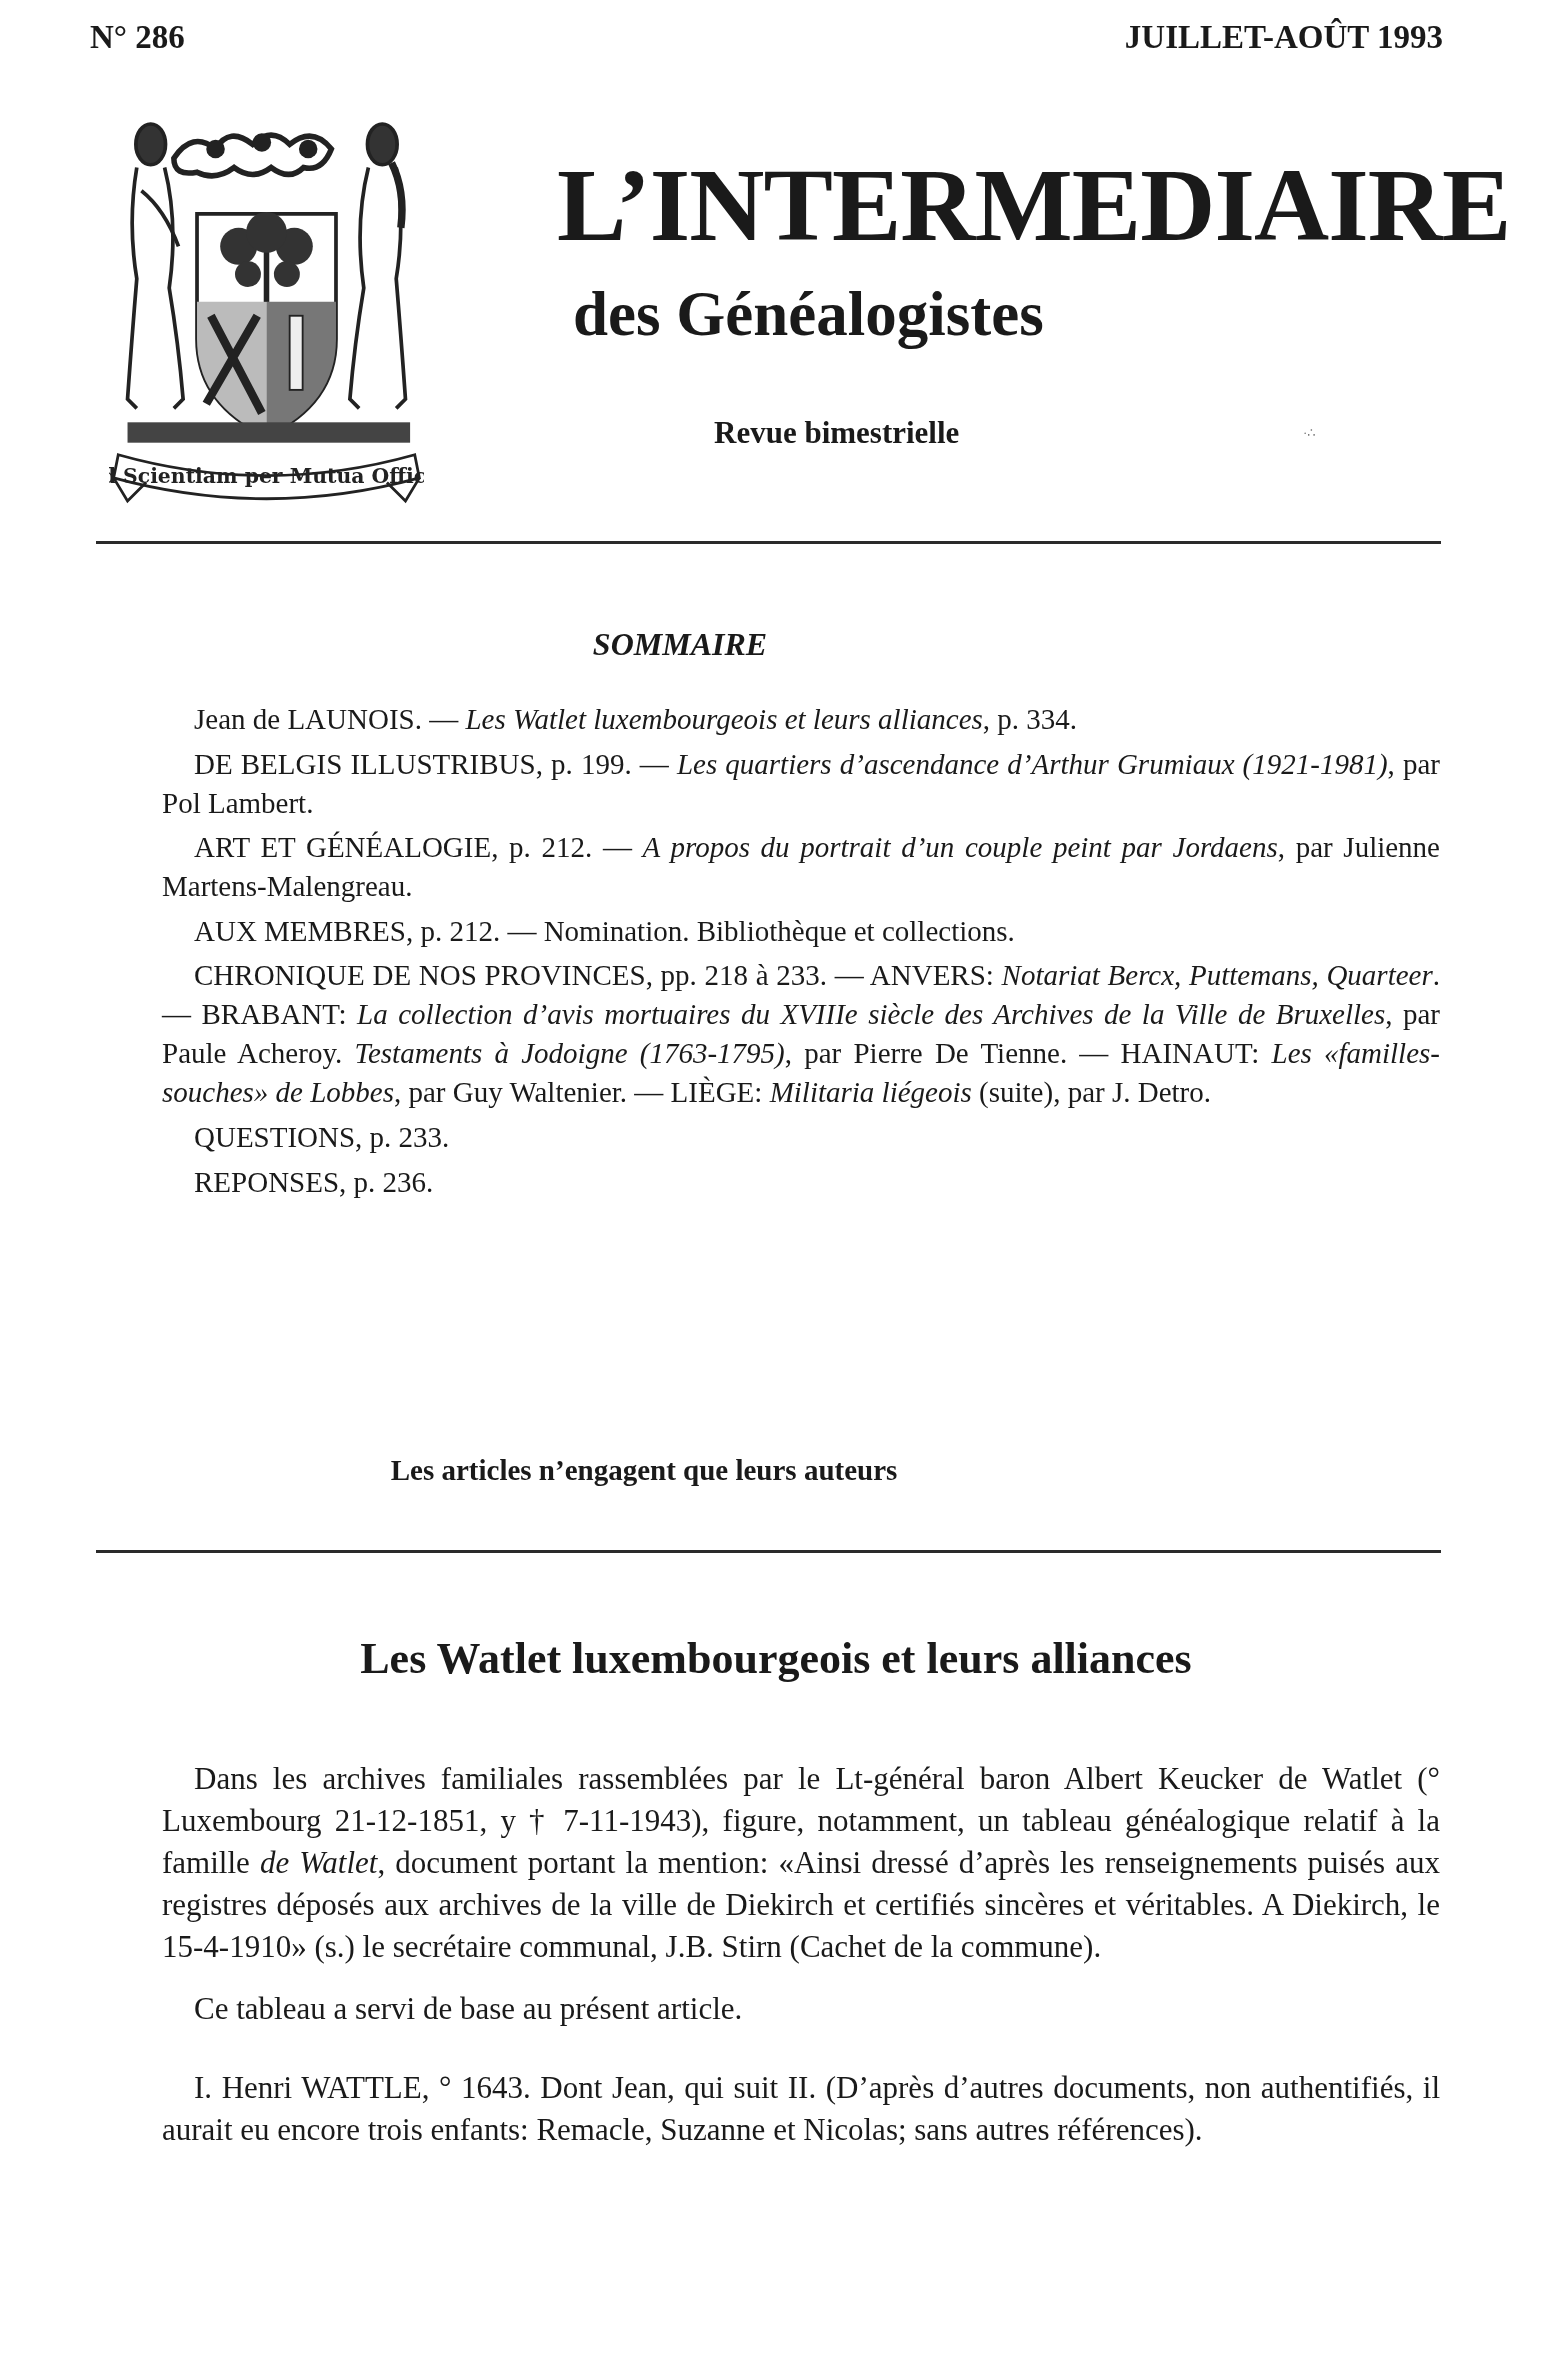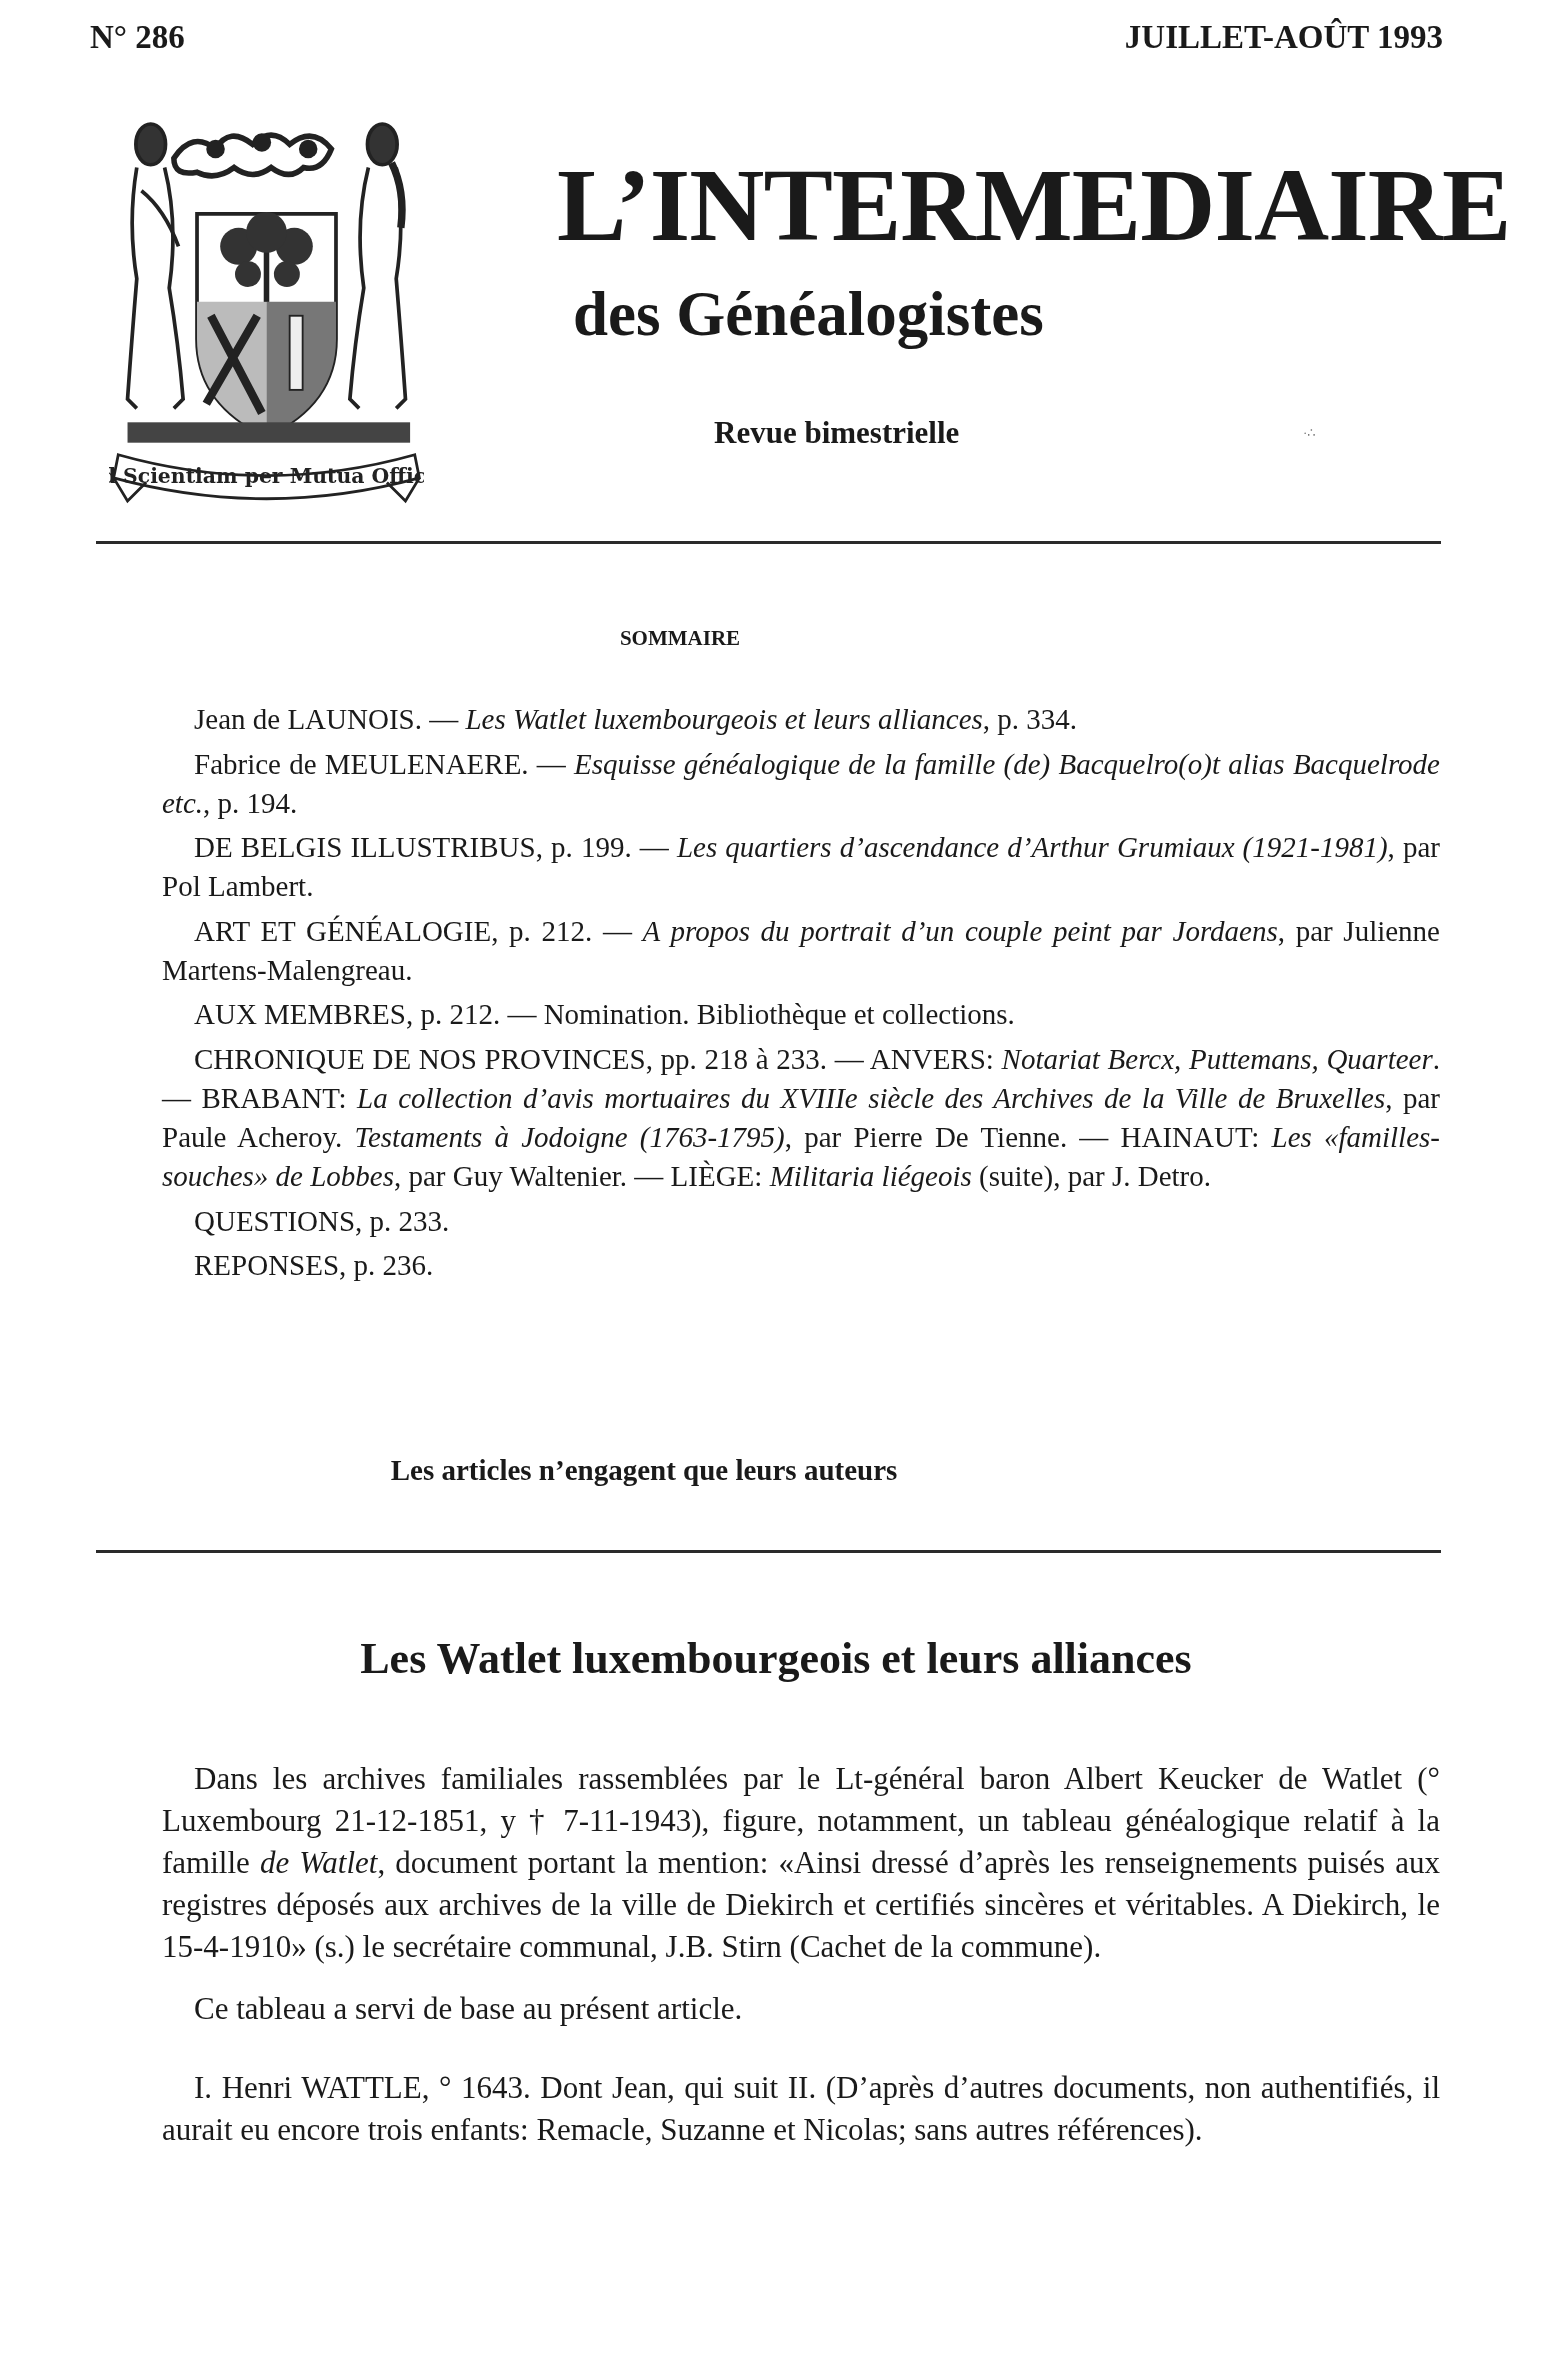--- a/index.html
+++ b/index.html
@@ -16,21 +16,21 @@
 
   .title1 { left: 557px; top: 153px; width: 928px; font-size: 104px; font-weight: bold; line-height: 1; letter-spacing: -0.9px; text-align: left; }
   .title2 { left: 573px; top: 283px; width: 835px; font-size: 63px; font-weight: bold; line-height: 1; }
   .subtitle { left: 714px; top: 415px; font-size: 31px; font-weight: bold; }
   .speck { left: 1303px; top: 425px; font-size: 13px; color: #777; }
 
   .rule { left: 96px; width: 1345px; height: 2.8px; background: #2a2a2a; }
   .rule1 { top: 541px; }
   .rule2 { top: 1550px; }
 
-  .sommaire-title { left: 0; width: 1360px; top: 626px; text-align: center; font-size: 21px; font-weight: bold; }
+  .sommaire-title { left: 0; width: 1360px; top: 626px; text-align: center; font-size: 32px; font-weight: bold; font-style: italic; }
 
   .toc { left: 195px; top: 700px; width: 1246px; font-size: 29px; line-height: 39px; text-align: justify; }
   .toc p { margin: 0 0 5.6px 0; text-indent: 0; }
 
   .disclaimer { left: 0; width: 1288px; top: 1454px; text-align: center; font-size: 29px; font-weight: bold; }
 
   .article-title { left: 0; width: 1552px; top: 1633px; text-align: center; font-size: 44px; font-weight: bold; }
 
   .body { left: 195px; top: 1758px; width: 1246px; font-size: 31px; line-height: 42px; text-align: justify; }
   .body p { margin: 0 0 20.4px 0; text-indent: 0; }
@@ -94,21 +94,20 @@
 <div class="abs title2">des Généalogistes</div>
 <div class="abs subtitle">Revue bimestrielle</div>
 <div class="abs speck">·∴</div>
 
 <div class="abs rule rule1"></div>
 
 <div class="abs sommaire-title">SOMMAIRE</div>
 
 <div class="abs toc" id="toc" style="left: 162px; width: 1278px;">
     <p style="margin: 0px 0px 5.6px; text-indent: 32px;"><span>Jean de LAUNOIS. — </span><i>Les Watlet luxembourgeois et leurs alliances</i><span>, p. 334.</span></p>
-    <p style="margin: 0px 0px 5.6px; text-indent: 32px;"><span>Fabrice de MEULENAERE. — </span><i>Esquisse généalogique de la famille (de) Bacquelro(o)t alias Bacquelrode etc.</i><span>, p. 194.</span></p>
     <p style="margin: 0px 0px 5.6px; text-indent: 32px;"><span>DE BELGIS ILLUSTRIBUS, p. 199. — </span><i>Les quartiers d’ascendance d’Arthur Grumiaux (1921-1981)</i><span>, par Pol Lambert.</span></p>
     <p style="margin: 0px 0px 5.6px; text-indent: 32px;"><span>ART ET GÉNÉALOGIE, p. 212. — </span><i>A propos du portrait d’un couple peint par Jordaens</i><span>, par Julienne Martens-Malengreau.</span></p>
     <p style="margin: 0px 0px 5.6px; text-indent: 32px;"><span>AUX MEMBRES, p. 212. — Nomination. Bibliothèque et collections.</span></p>
     <p style="margin: 0px 0px 5.6px; text-indent: 32px;"><span>CHRONIQUE DE NOS PROVINCES, pp. 218 à 233. — ANVERS: </span><i>Notariat Bercx, Puttemans, Quarteer</i><span>. — BRABANT: </span><i>La collection d’avis mortuaires du XVIIIe siècle des Archives de la Ville de Bruxelles</i><span>, par Paule Acheroy. </span><i>Testaments à Jodoigne (1763-1795)</i><span>, par Pierre De Tienne. — HAINAUT: </span><i>Les «familles-souches» de Lobbes</i><span>, par Guy Waltenier. — LIÈGE: </span><i>Militaria liégeois</i><span> (suite), par J. Detro.</span></p>
     <p style="margin: 0px 0px 5.6px; text-indent: 32px;"><span>QUESTIONS, p. 233.</span></p>
     <p style="margin: 0px 0px 5.6px; text-indent: 32px;"><span>REPONSES, p. 236.</span></p>
   </div>
 
 <div class="abs disclaimer">Les articles n’engagent que leurs auteurs</div>
 

